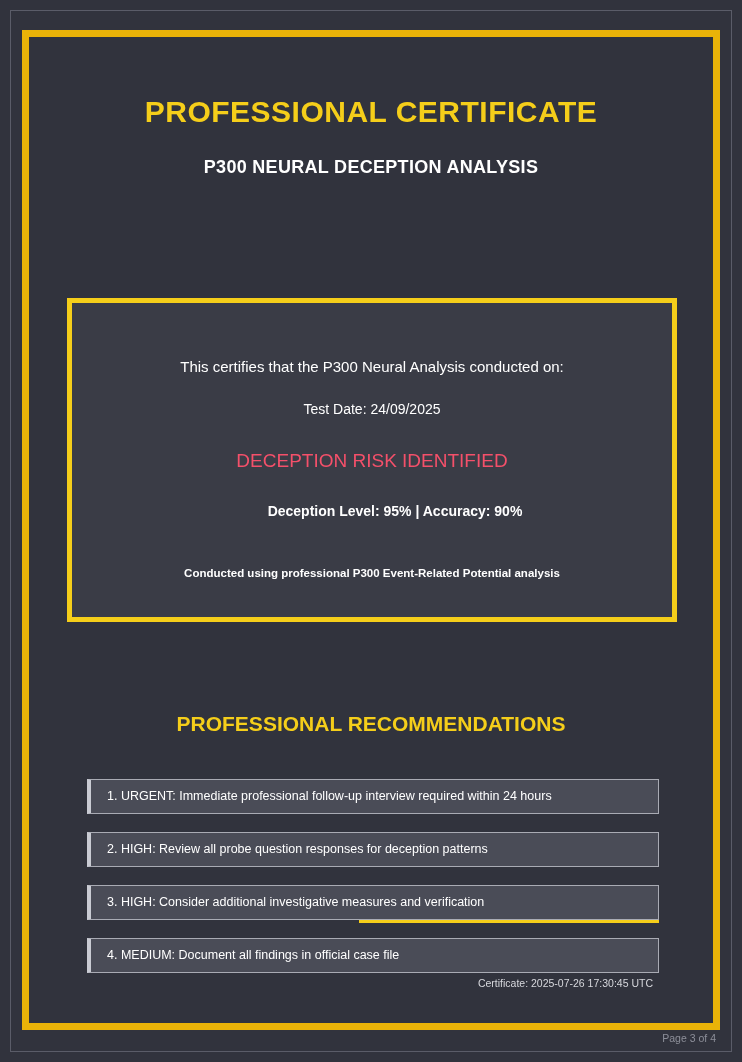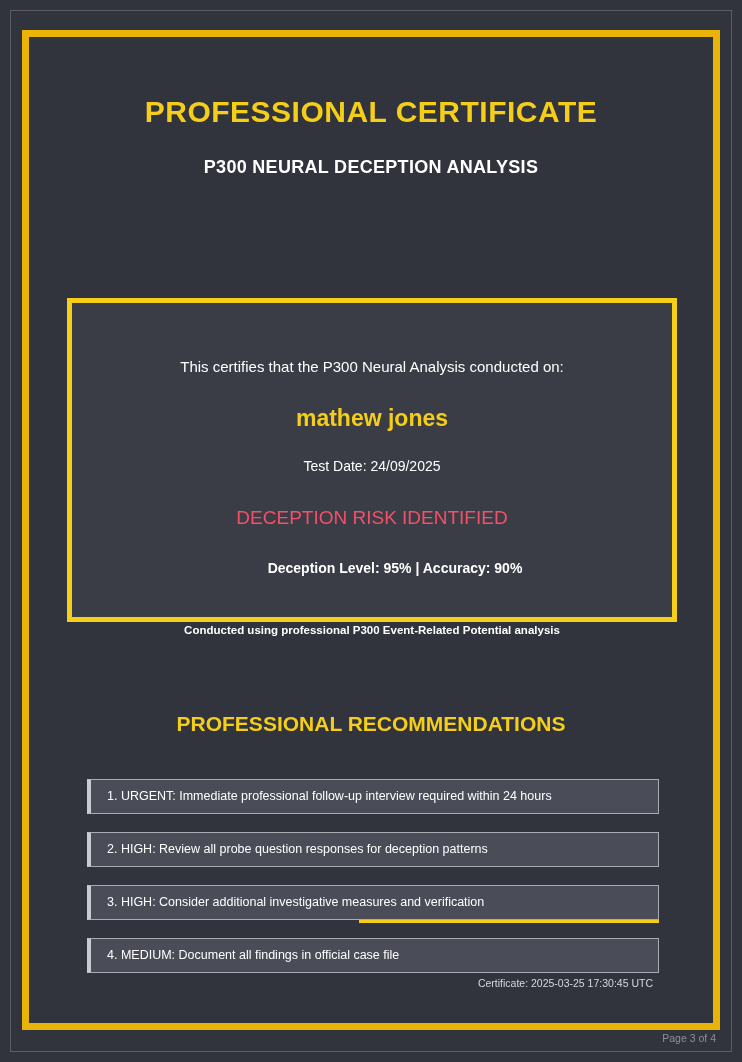--- a/index.html
+++ b/index.html
@@ -203,38 +203,37 @@
   <div class="outer-frame"></div>
 
   <div class="cert-border">
     <div class="cert-inner">
 
       <div class="cert-title">PROFESSIONAL CERTIFICATE</div>
       <div class="cert-subtitle">P300 NEURAL DECEPTION ANALYSIS</div>
 
       <div class="detail-box">
         <div class="certifies-line">This certifies that the P300 Neural Analysis conducted on:</div>
-        <div class="subject-name">mathew jones</div>
         <div class="meta-line">Test Date: 24/09/2025</div>
         <div class="risk-text">DECEPTION RISK IDENTIFIED</div>
         <div class="levels-text">Deception Level: 95% | Accuracy: 90%</div>
         <div class="method-text">Conducted using professional P300 Event-Related Potential analysis</div>
       </div>
 
       <div class="rec-title">PROFESSIONAL RECOMMENDATIONS</div>
 
       <div class="rec-list">
         <div class="rec-item">1. URGENT: Immediate professional follow-up interview required within 24 hours</div>
         <div class="rec-item">2. HIGH: Review all probe question responses for deception patterns</div>
         <div class="rec-item">3. HIGH: Consider additional investigative measures and verification</div>
         <div class="rec-item">4. MEDIUM: Document all findings in official case file</div>
       </div>
 
       <div class="yellow-rule"></div>
 
-      <div class="cert-stamp">Certificate: 2025-03-25 17:30:45 UTC</div>
+      <div class="cert-stamp">Certificate: 2025-07-26 17:30:45 UTC</div>
 
     </div>
   </div>
 
   <div class="page-number">Page 3 of 4</div>
 
 </div>
 
 </body></html>

